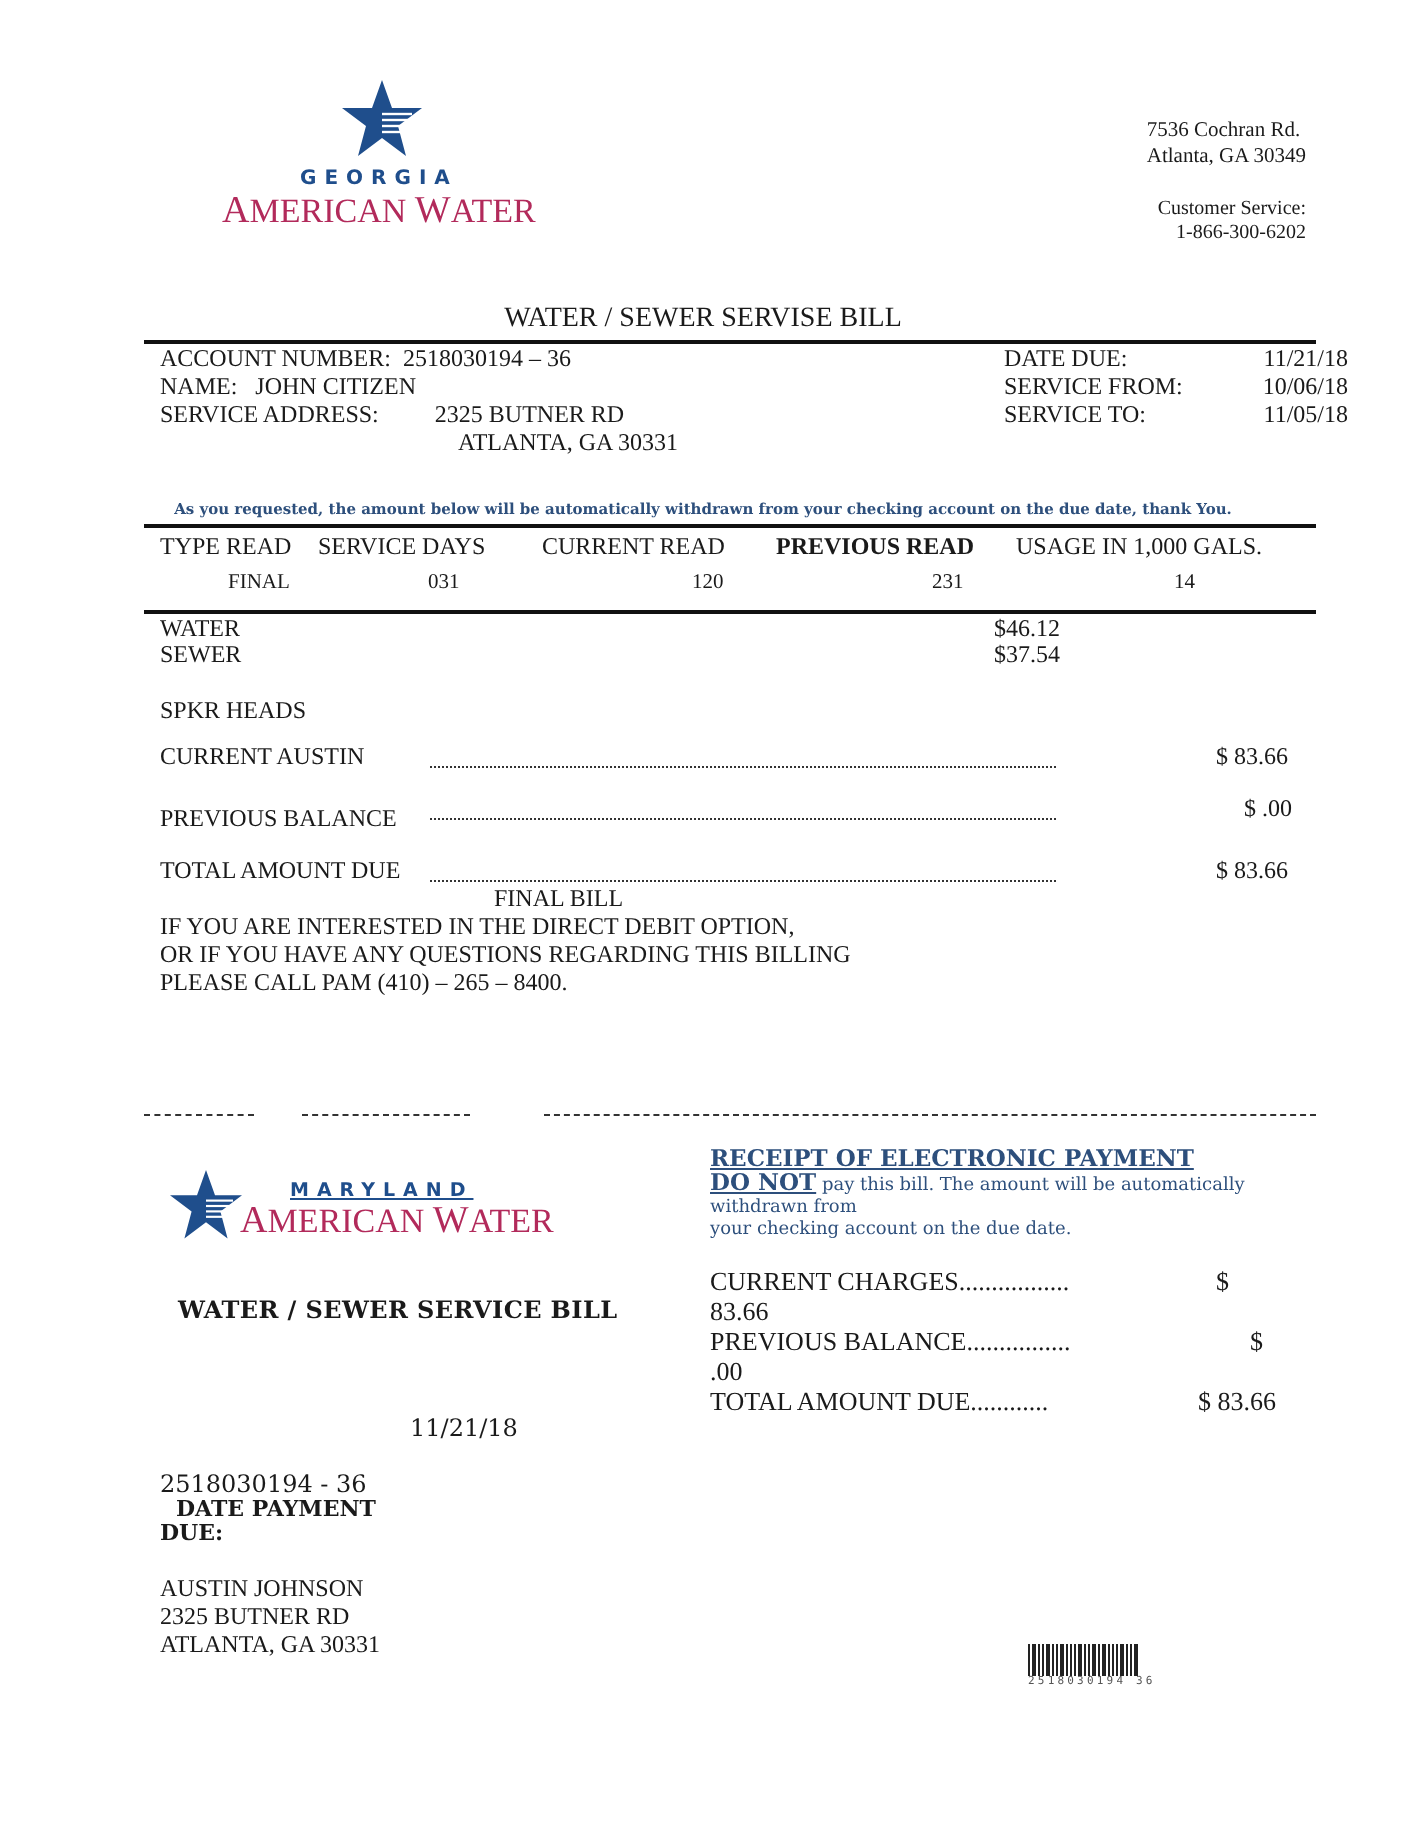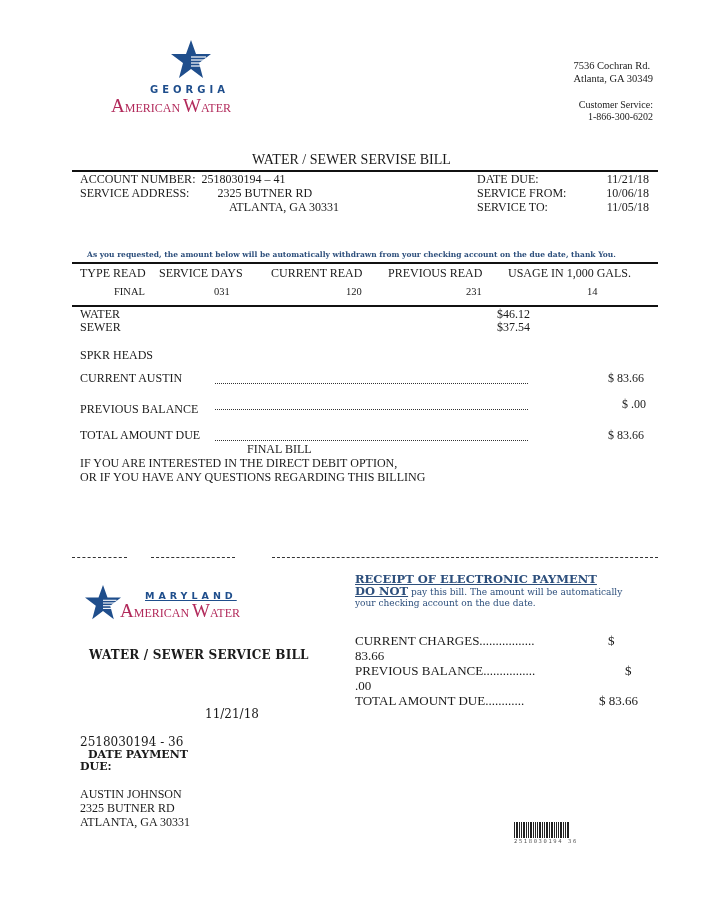--- a/index.html
+++ b/index.html
@@ -16,21 +16,21 @@
     .star { position: absolute; }
     .logo-state {
       position: absolute; font-family: "DejaVu Sans", sans-serif; font-weight: bold;
       letter-spacing: 4px; color: #1f4e8c; font-size: 10px;
     }
     .logo-brand {
       position: absolute; font-family: "Liberation Serif", serif; color: #b22a5b;
       white-space: nowrap;
     }
     .logo-brand .big { font-size: 19px; }
-    .logo-brand .sm { font-size: 12px; }
+    .logo-brand .sm { font-size: 17px; }
 
     .company-addr { right: 50px; top: 59px; text-align: left; font-size: 10.5px; line-height: 13px; }
     .cust-svc { right: 50px; top: 99px; text-align: right; font-size: 10px; line-height: 12px; }
 
     .title { left: 0; width: 703px; top: 152px; text-align: center; font-size: 14px; font-family: "Liberation Serif", serif; }
     .rule { left: 72px; width: 586px; height: 2px; background: #111; }
 
     .info { font-size: 12px; line-height: 14px; font-family: "Liberation Serif", serif; white-space: nowrap; }
 
     .notice { left: 0; width: 703px; top: 250px; text-align: center; font-size: 7.5px; font-weight: bold; color: #2d4f7c; font-family: "DejaVu Serif", serif; }
@@ -82,47 +82,48 @@
 </div>
 <div class="abs cust-svc serif">
   <div>Customer Service:</div>
   <div>1-866-300-6202</div>
 </div>
 
 <div class="abs title">WATER / SEWER SERVISE BILL</div>
 <div class="abs rule" style="top:170px;"></div>
 
 <div class="abs info" style="left:80px; top:172px;">
-  <div><span>ACCOUNT NUMBER:</span>&nbsp;&nbsp;<span>2518030194 – 41</span></div>
+  <div><span>ACCOUNT NUMBER:</span>&nbsp;&nbsp;<span>2518030194 – 36</span></div>
+  <div><span>NAME:</span>&nbsp;&nbsp;&nbsp;<span>JOHN CITIZEN</span></div>
   <div><span>SERVICE ADDRESS:</span><span style="display:inline-block; width:28px;"></span><span>2325 BUTNER RD</span></div>
   <div style="padding-left:149px;"><span>ATLANTA, GA 30331</span></div>
 </div>
 
-<div class="abs info" style="left:477px; top:172px; width:172px;text-align:right;">
+<div class="abs info" style="left:502px; top:172px; width:172px;text-align:right;">
   <div style="display:flex; justify-content:space-between;">
       <span>DATE DUE:</span>
       <span>11/21/18</span>
     </div>
   <div style="display:flex; justify-content:space-between;">
       <span>SERVICE FROM:</span>
       <span>10/06/18</span>
     </div>
   <div style="display:flex; justify-content:space-between;">
       <span>SERVICE TO:</span>
       <span>11/05/18</span>
     </div>
 </div>
 
 <div class="abs notice">As you requested, the amount below will be automatically withdrawn from your checking account on the due date, thank You.</div>
 <div class="abs rule" style="top:262px;"></div>
 
 <div class="abs th" style="left:80px; top:266px;">TYPE READ</div>
 <div class="abs th" style="left:159px; top:266px;">SERVICE DAYS</div>
 <div class="abs th" style="left:271px; top:266px;">CURRENT READ</div>
-<div class="abs th" style="left:388px; top:266px;">PREVIOUS READ</div>
+<div class="abs th" style="left:388px; top:266px;font-weight:bold;">PREVIOUS READ</div>
 <div class="abs th" style="left:508px; top:266px;">USAGE IN 1,000 GALS.</div>
 
 <div class="abs td" style="left:114px; top:286px;">FINAL</div>
 <div class="abs td" style="left:214px; top:286px;">031</div>
 <div class="abs td" style="left:346px; top:286px;">120</div>
 <div class="abs td" style="left:466px; top:286px;">231</div>
 <div class="abs td" style="left:587px; top:286px;">14</div>
 
 <div class="abs rule" style="top:305px;"></div>
 
@@ -143,20 +144,21 @@
 
 <div class="abs line-item" style="left:80px; top:428px;">TOTAL AMOUNT DUE</div>
 <div class="abs dots" style="left:215px; top:440px; width:313px;"></div>
 <div class="abs line-item" style="left:608px; top:428px;">$ 83.66</div>
 
 <div class="abs line-item" style="left:247px; top:442px;">FINAL BILL</div>
 
 <div class="abs msg" style="left:80px; top:456px;">
   <div>IF YOU ARE INTERESTED IN THE DIRECT DEBIT OPTION,</div>
   <div>OR IF YOU HAVE ANY QUESTIONS REGARDING THIS BILLING</div>
+  <div>PLEASE CALL PAM (410) – 265 – 8400.</div>
 </div>
 
 <div class="abs cutdash" style="left:72px; top:557px; width:55px;"></div>
 <div class="abs cutdash" style="left:151px; top:557px; width:84px;"></div>
 <div class="abs cutdash" style="left:272px; top:557px; width:386px;"></div>
 
 <div class="abs" style="left:84px; top:585px; width:200px; height:40px;">
   <svg class="star" style="left:0; top:0;" width="38" height="36" viewBox="0 0 42 40">
     <polygon points="21,0 26,14 41,14 29,23 33,38 21,29 9,38 13,23 1,14 16,14" fill="#1f4e8c"></polygon>
     <line x1="21" y1="17" x2="36" y2="17" stroke="#fff" stroke-width="1.2"></line>
@@ -179,20 +181,21 @@
 
 <div class="abs msg" style="left:80px; top:787px;">
   <div>AUSTIN JOHNSON</div>
   <div>2325 BUTNER RD</div>
   <div>ATLANTA, GA 30331</div>
 </div>
 
 <div class="abs receipt-title" style="left:355px; top:572px;">RECEIPT OF ELECTRONIC PAYMENT</div>
 <div class="abs receipt-text" style="left:355px; top:586px; width:300px;">
   <div><b>DO NOT</b><span> pay this bill. The amount will be automatically</span></div>
+  <div>withdrawn from</div>
   <div>your checking account on the due date.</div>
 </div>
 
 <div class="abs r-line" style="left:355px; top:633px;text-align:right;">CURRENT CHARGES.................</div>
 <div class="abs r-line" style="left:608px; top:633px;">$</div>
 <div class="abs r-line" style="left:355px; top:648px;">83.66</div>
 
 <div class="abs r-line" style="left:355px; top:663px;">PREVIOUS BALANCE................</div>
 <div class="abs r-line" style="left:625px; top:663px;">$</div>
 <div class="abs r-line" style="left:355px; top:678px;">.00</div>

